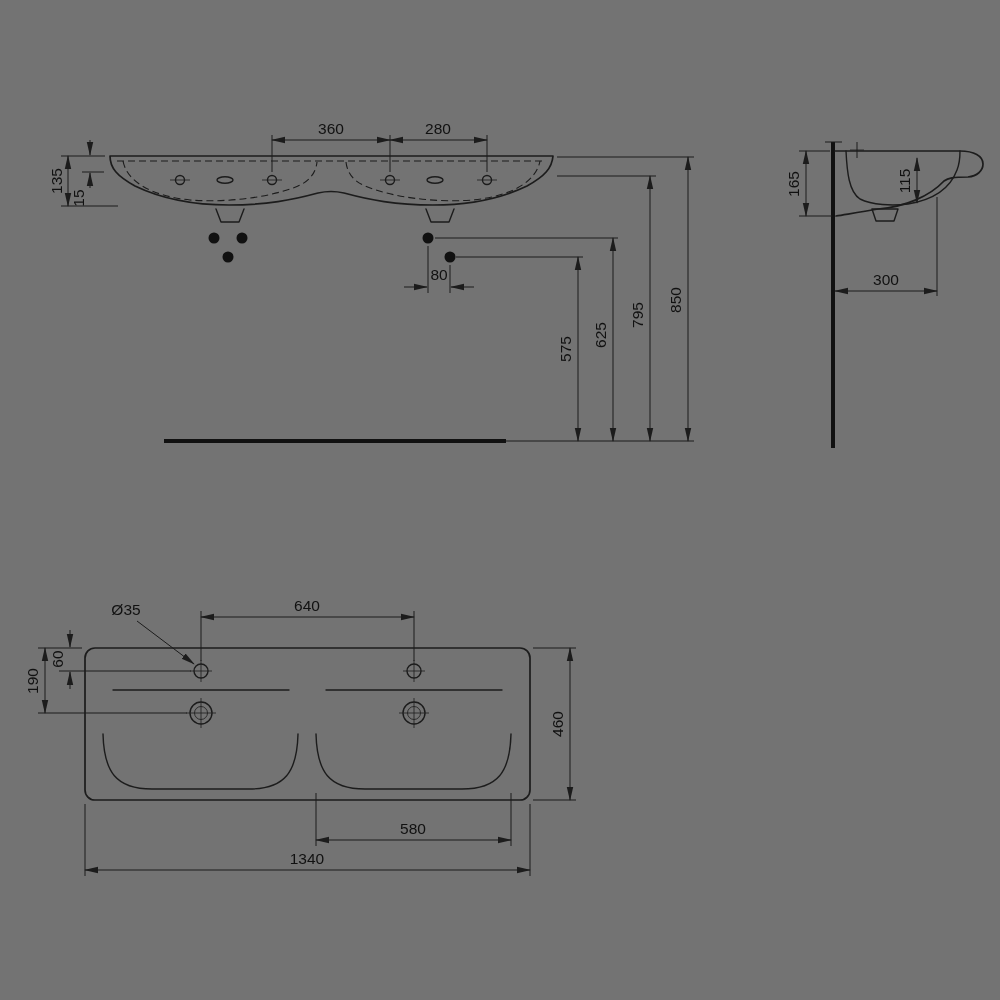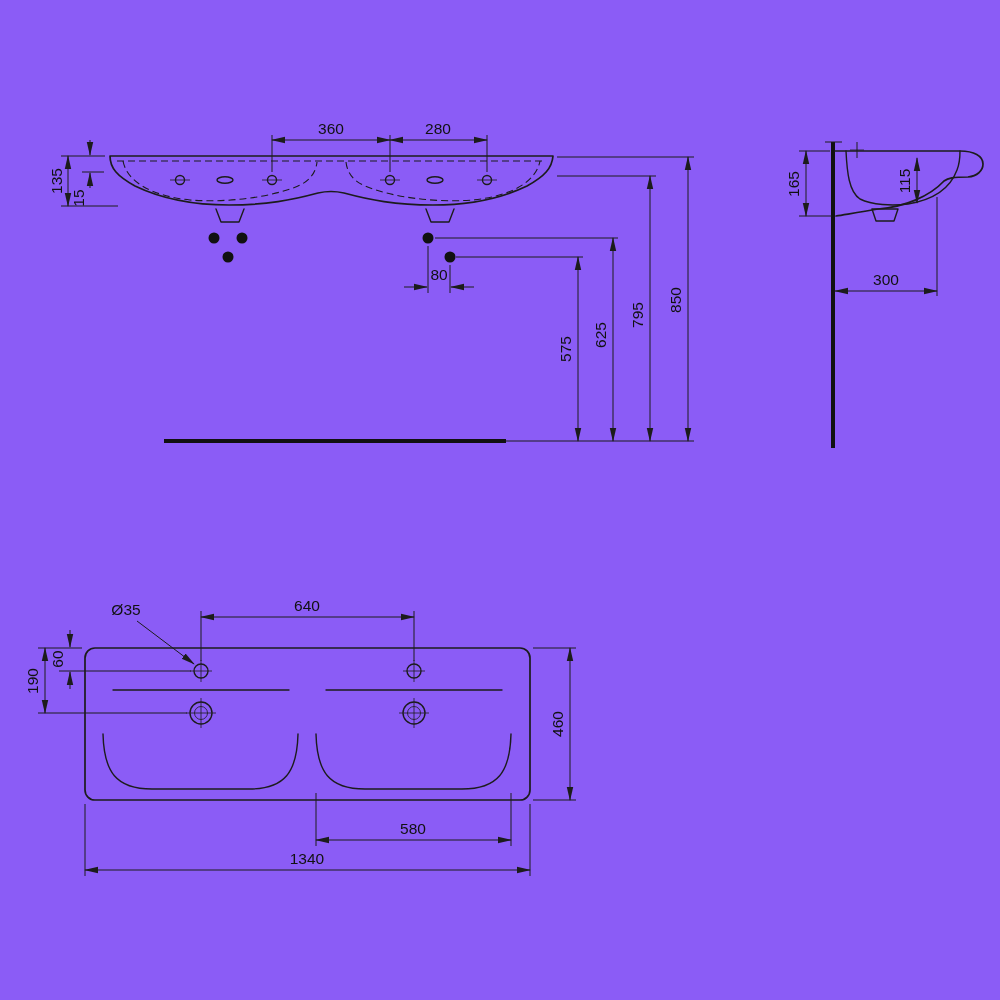--- a/index.html
+++ b/index.html
@@ -1,16 +1,16 @@
 <!DOCTYPE html>
 <html><head>
 <meta charset="utf-8">
 <style>
   html,body{margin:0;padding:0;background:#ffffff;}
-  .sheet{width:1000px;height:1000px;position:relative;background:#8b5cf6;overflow:hidden;}
+  .sheet{width:1000px;height:1000px;position:relative;background:#737373;overflow:hidden;}
   svg{display:block;}
   text{font-family:"Liberation Sans","DejaVu Sans",sans-serif;font-size:15.5px;fill:#111;text-anchor:middle;}
   .ol{fill:none;stroke:#1c1c1c;stroke-width:1.7;stroke-linecap:round;stroke-linejoin:round;}
   .ol2{fill:none;stroke:#1c1c1c;stroke-width:1.4;stroke-linecap:round;stroke-linejoin:round;}
   .dash{fill:none;stroke:#1c1c1c;stroke-width:1.1;stroke-dasharray:7 4;}
   .dim{fill:none;stroke:#1c1c1c;stroke-width:1;}
   .cm{fill:none;stroke:#1c1c1c;stroke-width:.8;}
   .thick{fill:none;stroke:#111;stroke-width:4;}
   .dot{fill:#111;stroke:none;}
 </style>

